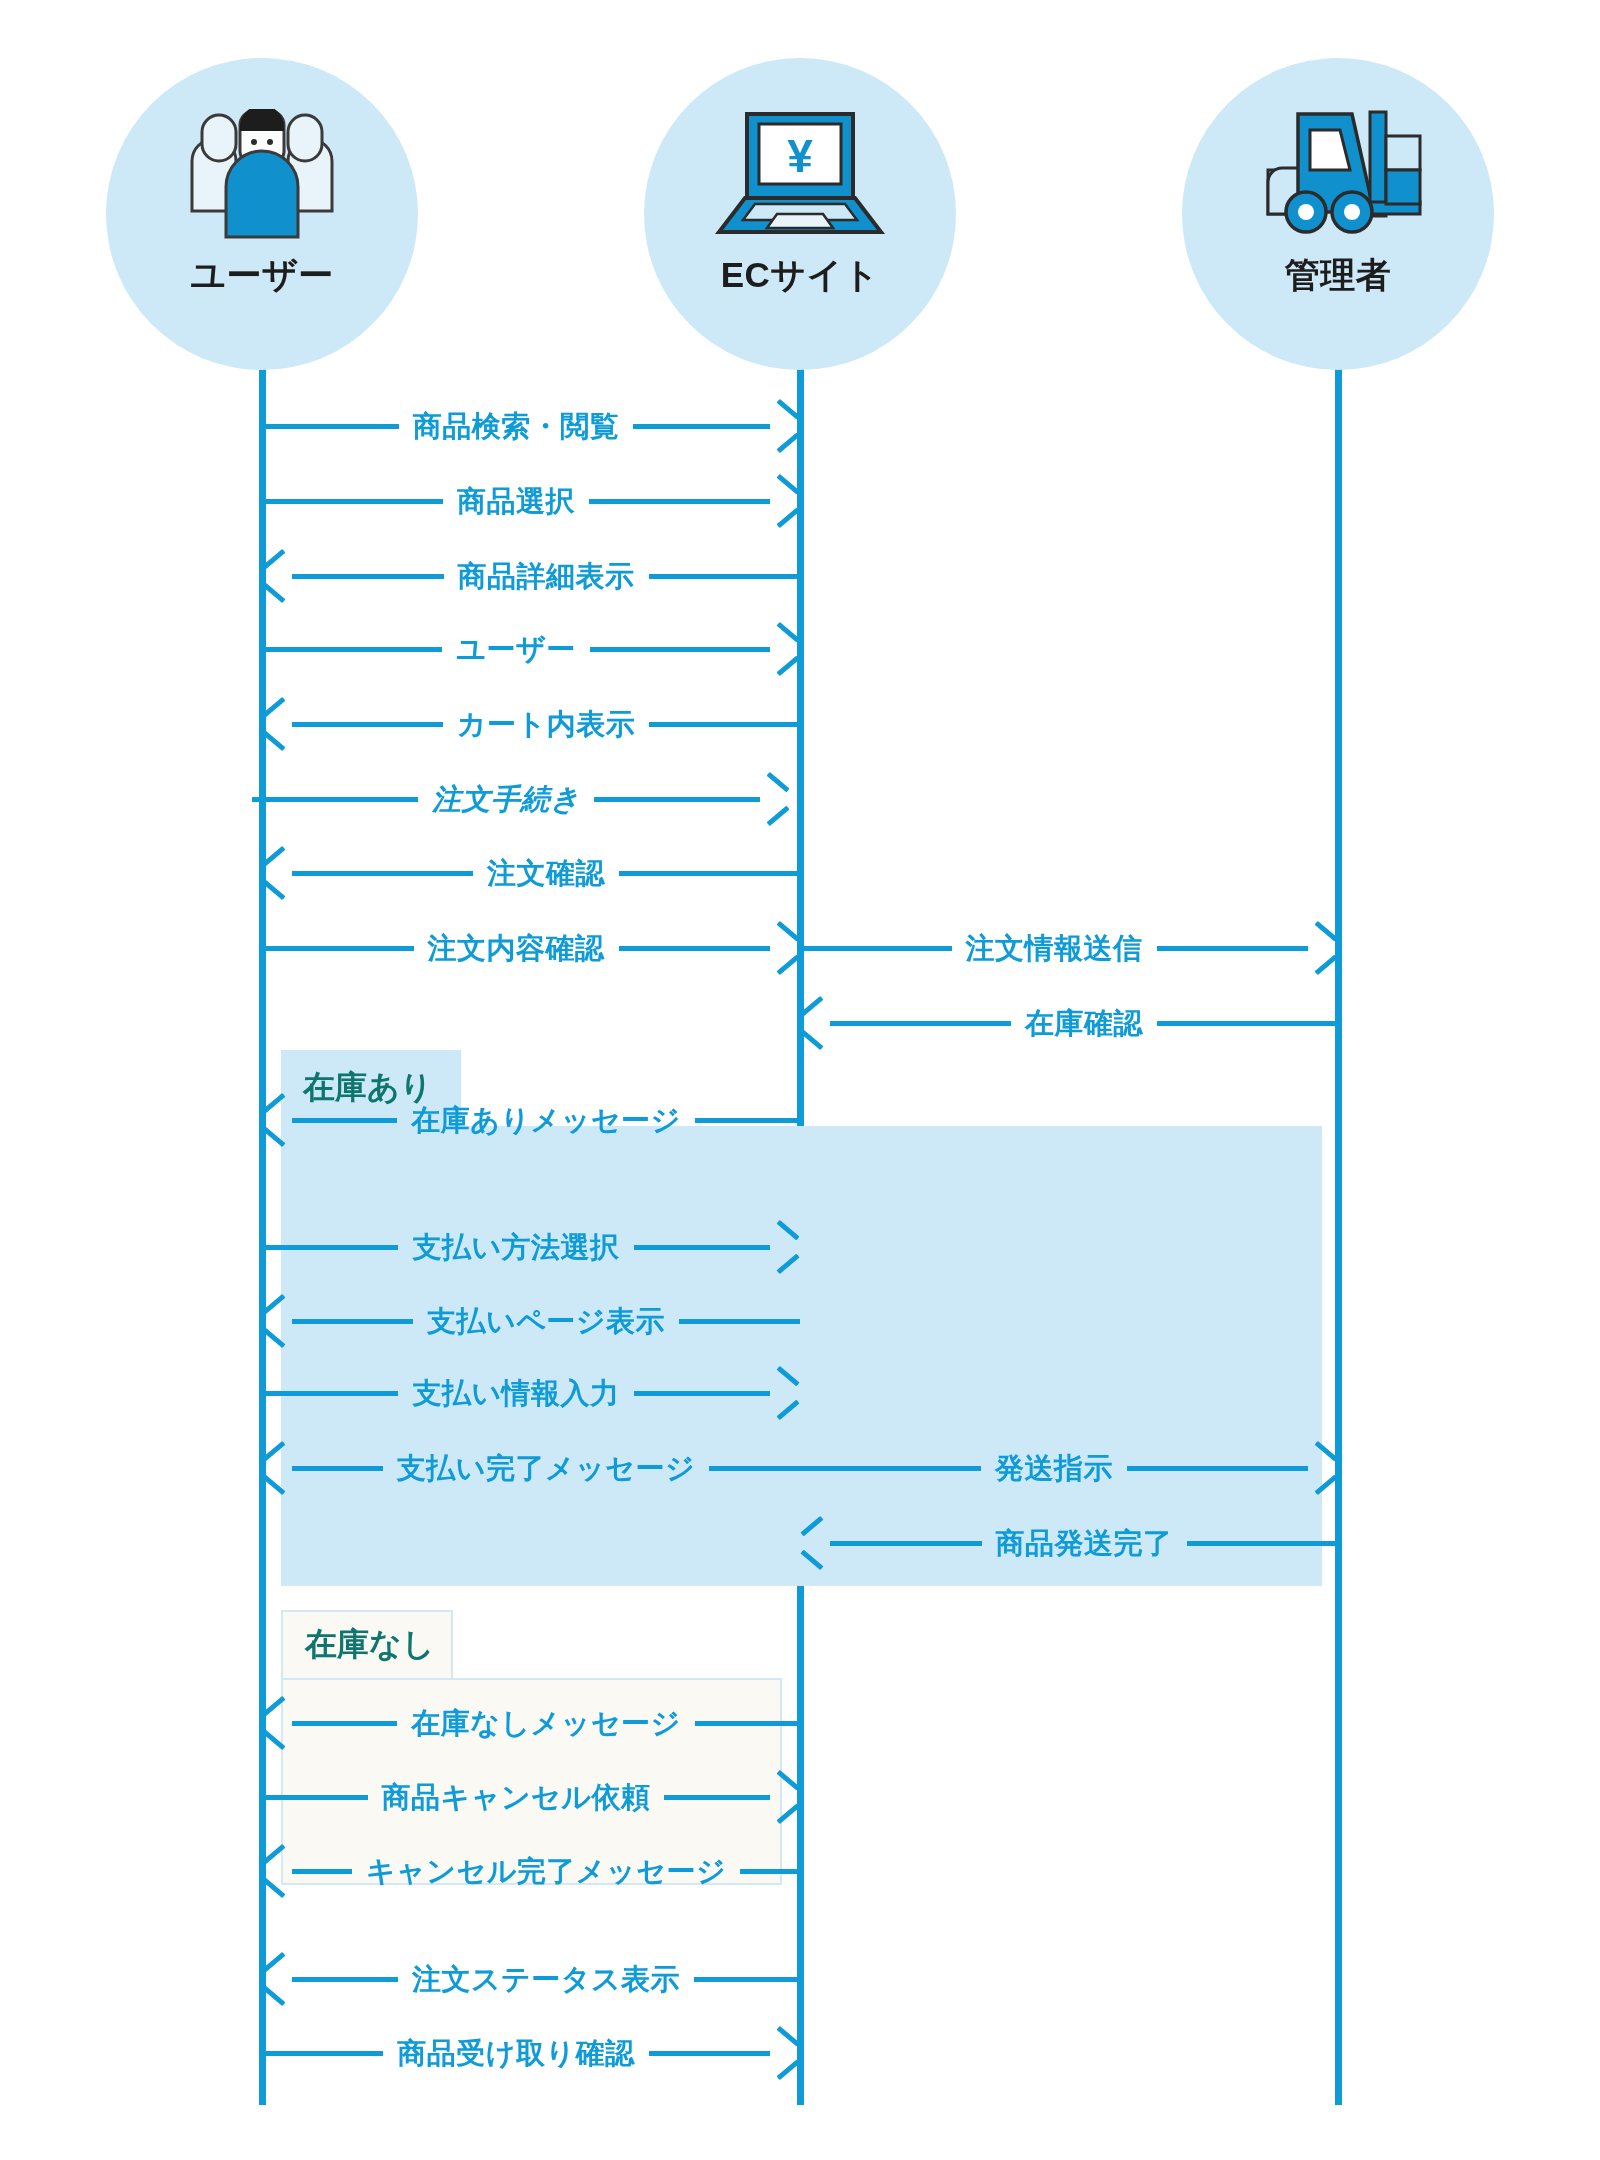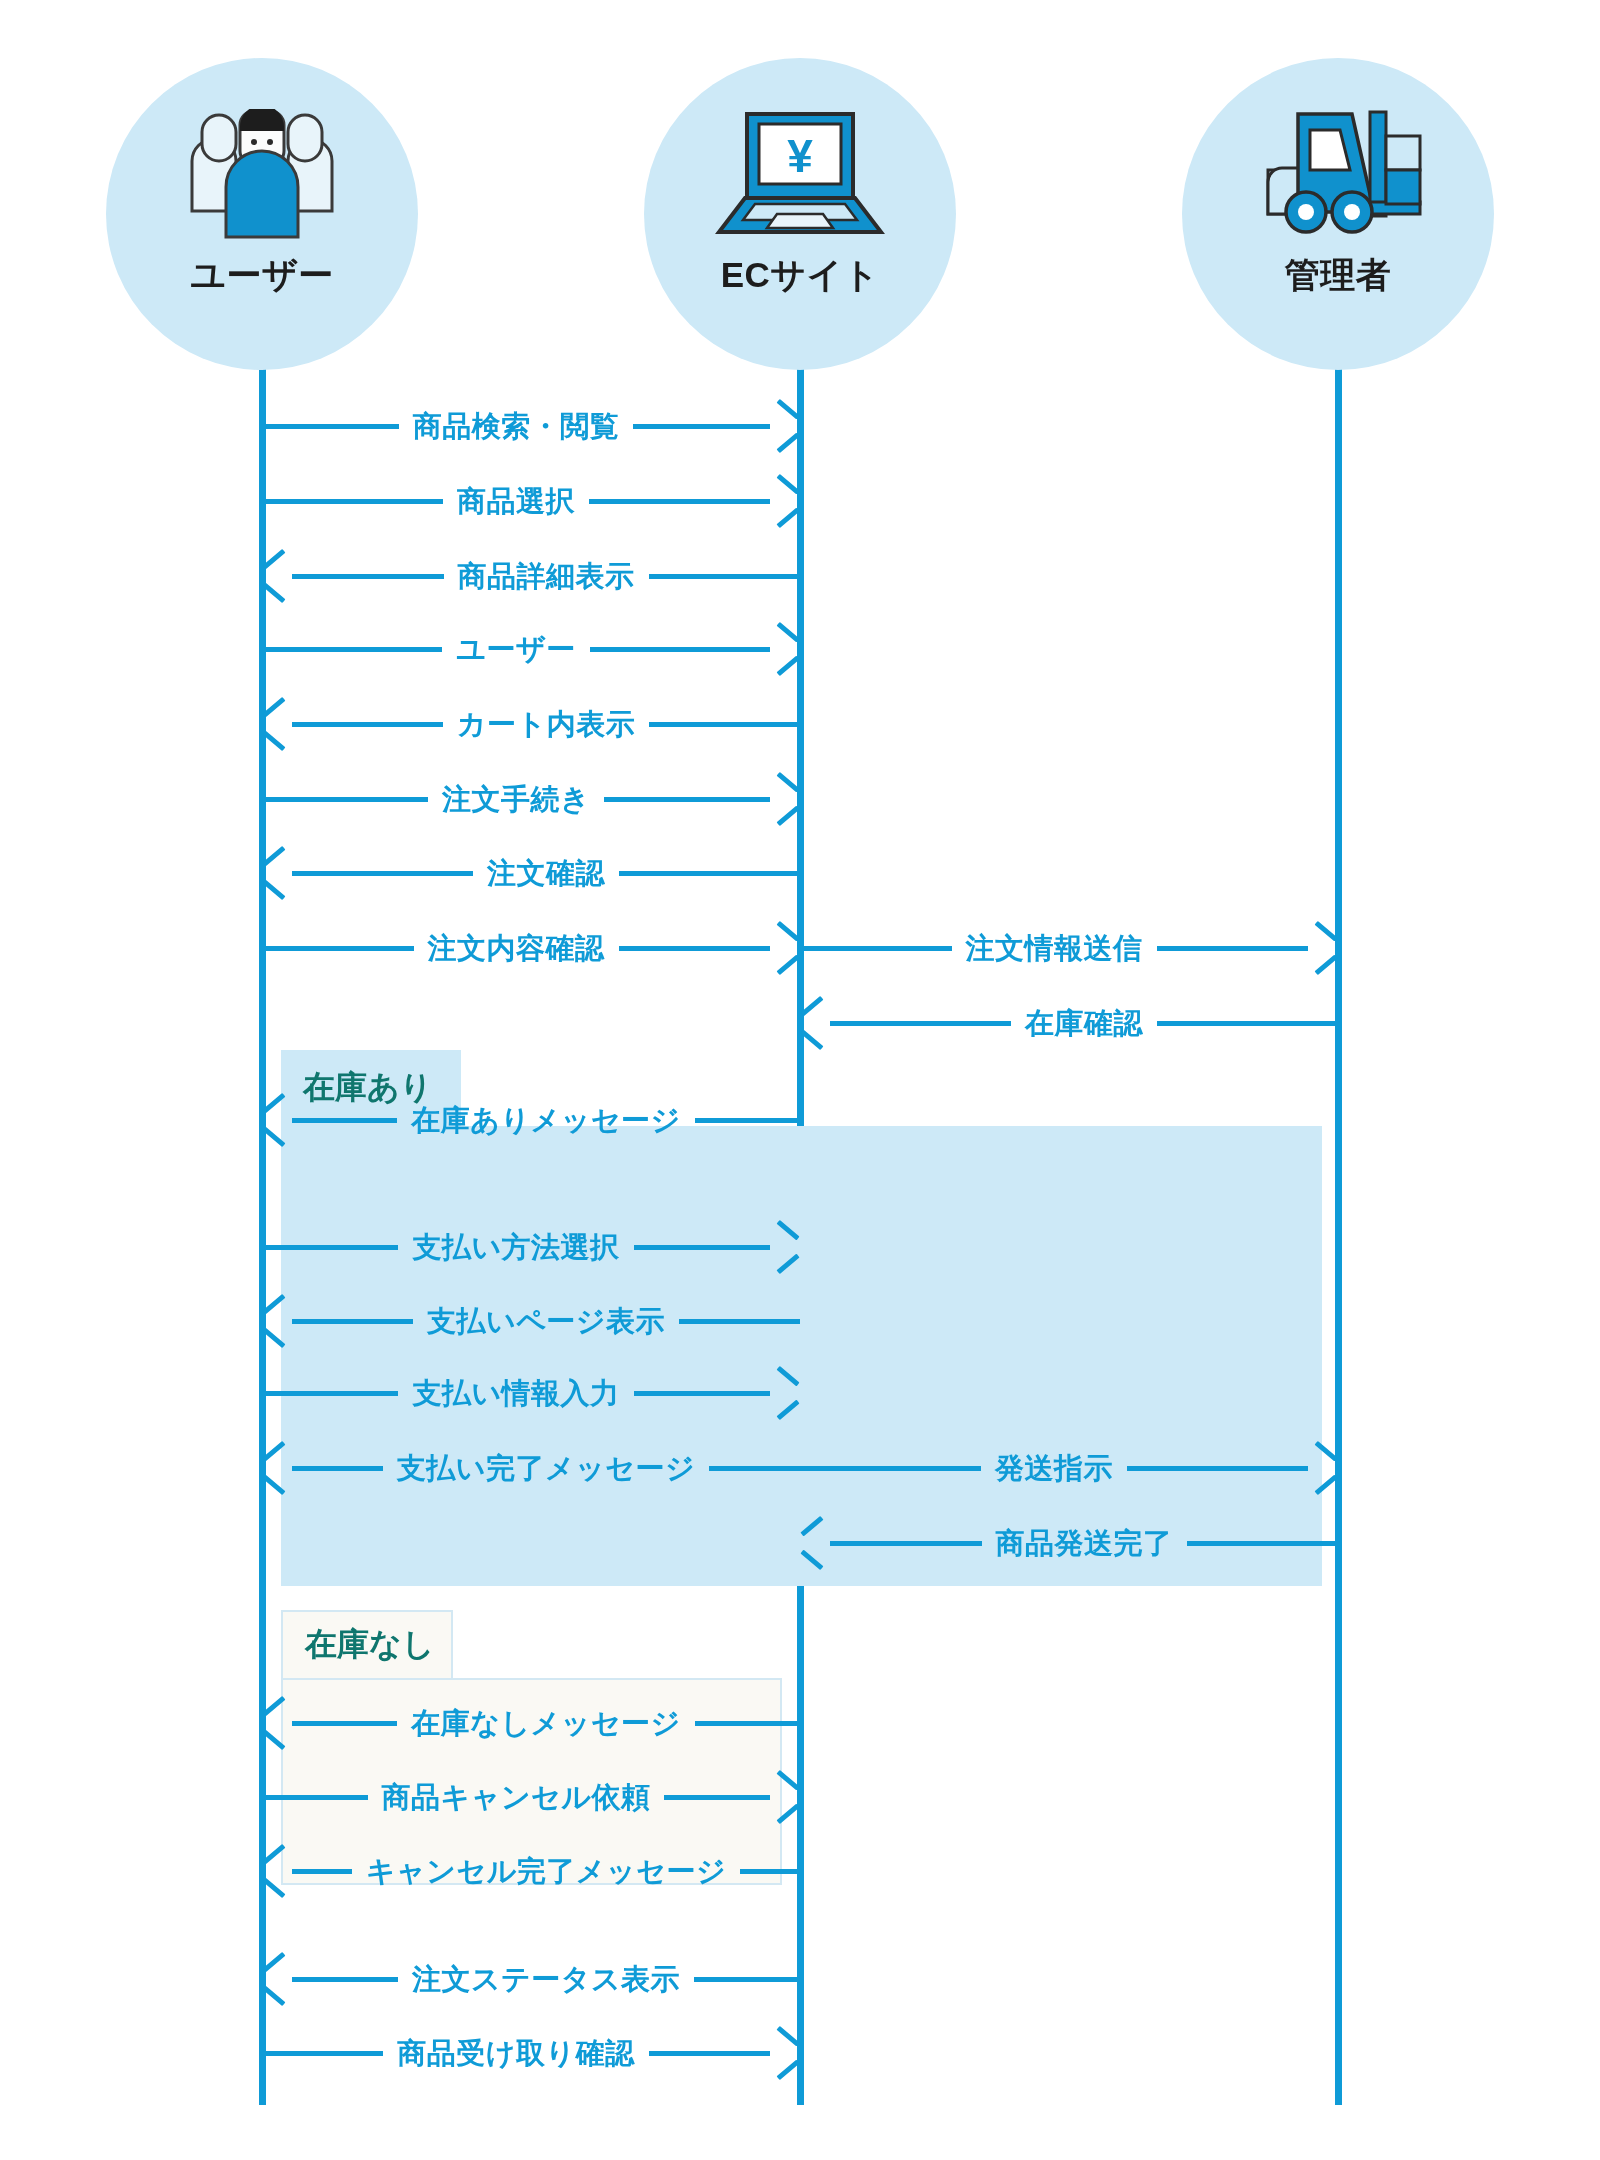--- a/index.html
+++ b/index.html
@@ -235,21 +235,21 @@
         <span class="lbl">ユーザー</span>
         <span class="seg"></span>
         <span class="head"></span>
       </div>
       <div class="msg to-left" style="left: 262px; width: 538px; top: 698px;">
         <span class="head"></span>
         <span class="seg"></span>
         <span class="lbl">カート内表示</span>
         <span class="seg"></span>
       </div>
-      <div class="msg to-right" style="left: 262px; width: 538px; top: 773px;">
+      <div class="msg to-right" style="left: 252px; width: 538px; top: 773px; font-style: italic;">
         <span class="seg"></span>
         <span class="lbl">注文手続き</span>
         <span class="seg"></span>
         <span class="head"></span>
       </div>
       <div class="msg to-left" style="left: 262px; width: 538px; top: 847px; justify-content: flex-end;">
         <span class="head"></span>
         <span class="seg"></span>
         <span class="lbl">注文確認</span>
         <span class="seg"></span>

